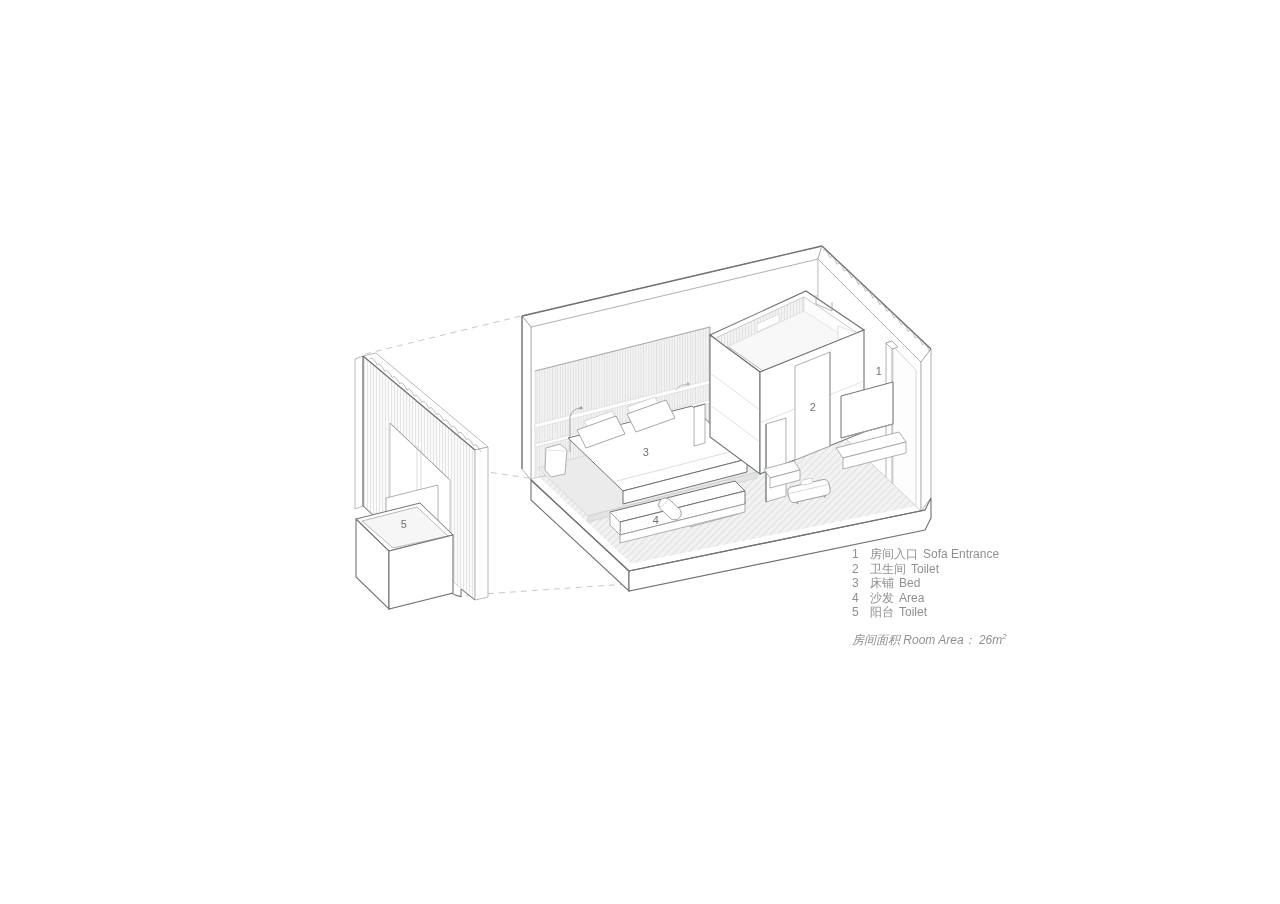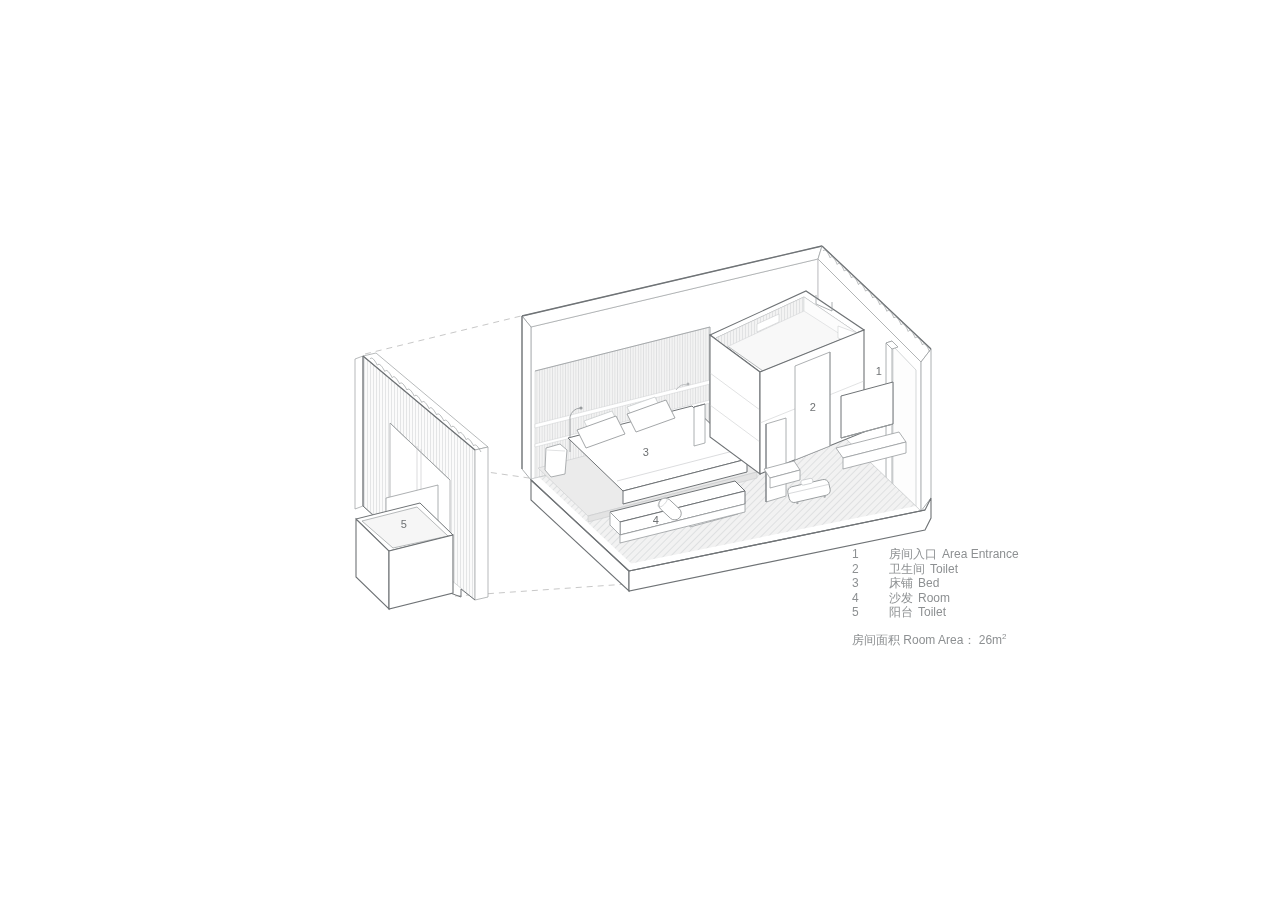--- a/index.html
+++ b/index.html
@@ -4,22 +4,22 @@
 <style>
   html,body{margin:0;padding:0;background:#ffffff;}
   .page{position:relative;width:1280px;height:904px;background:#ffffff;overflow:hidden;
         font-family:"Liberation Sans","DejaVu Sans",sans-serif;}
   .drawing-svg{position:absolute;left:0;top:0;width:1280px;height:904px;}
   .marker{position:absolute;transform:translate(-50%,-50%);font-size:11px;color:#6f7274;
           letter-spacing:.2px;line-height:1;}
   .legend{position:absolute;left:852px;top:547px;color:#8d9092;font-size:12px;}
   .legend-row{display:flex;align-items:baseline;height:14.6px;line-height:14.6px;white-space:nowrap;}
   .legend-num{display:inline-block;min-width:9px;margin-right:9px;text-align:left;}
-  .legend-zh{margin-right:5px;margin-left:19px;}
-  .area-note{position:absolute;left:852px;top:632px;color:#8d9092;font-size:12px;white-space:nowrap;}
+  .legend-zh{margin-right:5px;}
+  .area-note{position:absolute;left:852px;top:632px;color:#8d9092;font-size:12px;white-space:nowrap;font-style:italic;}
   .area-note sup{font-size:8px;}
 </style>
 </head>
 <body>
 
 <div class="page">
 
 <svg class="drawing-svg" viewBox="0 0 1280 904">
   <defs>
     <pattern id="vh3" width="3" height="9" patternUnits="userSpaceOnUse">
@@ -219,36 +219,36 @@
 <div class="marker" style="left:879px;top:371px">1</div>
 <div class="marker" style="left:813px;top:407px">2</div>
 <div class="marker" style="left:646px;top:452px">3</div>
 <div class="marker" style="left:656px;top:520px">4</div>
 <div class="marker" style="left:404px;top:524px">5</div>
 
 <div class="legend">
   <div class="legend-row">
     <span class="legend-num">1</span>
     <span class="legend-zh">房间入口</span>
-    <span class="legend-en">Area Entrance</span>
+    <span class="legend-en">Sofa Entrance</span>
   </div>
   <div class="legend-row">
     <span class="legend-num">2</span>
     <span class="legend-zh">卫生间</span>
     <span class="legend-en">Toilet</span>
   </div>
   <div class="legend-row">
     <span class="legend-num">3</span>
     <span class="legend-zh">床铺</span>
     <span class="legend-en">Bed</span>
   </div>
   <div class="legend-row">
     <span class="legend-num">4</span>
     <span class="legend-zh">沙发</span>
-    <span class="legend-en">Room</span>
+    <span class="legend-en">Area</span>
   </div>
   <div class="legend-row">
     <span class="legend-num">5</span>
     <span class="legend-zh">阳台</span>
     <span class="legend-en">Toilet</span>
   </div>
 </div>
 
 <div class="area-note">
   <span>房间面积</span>

